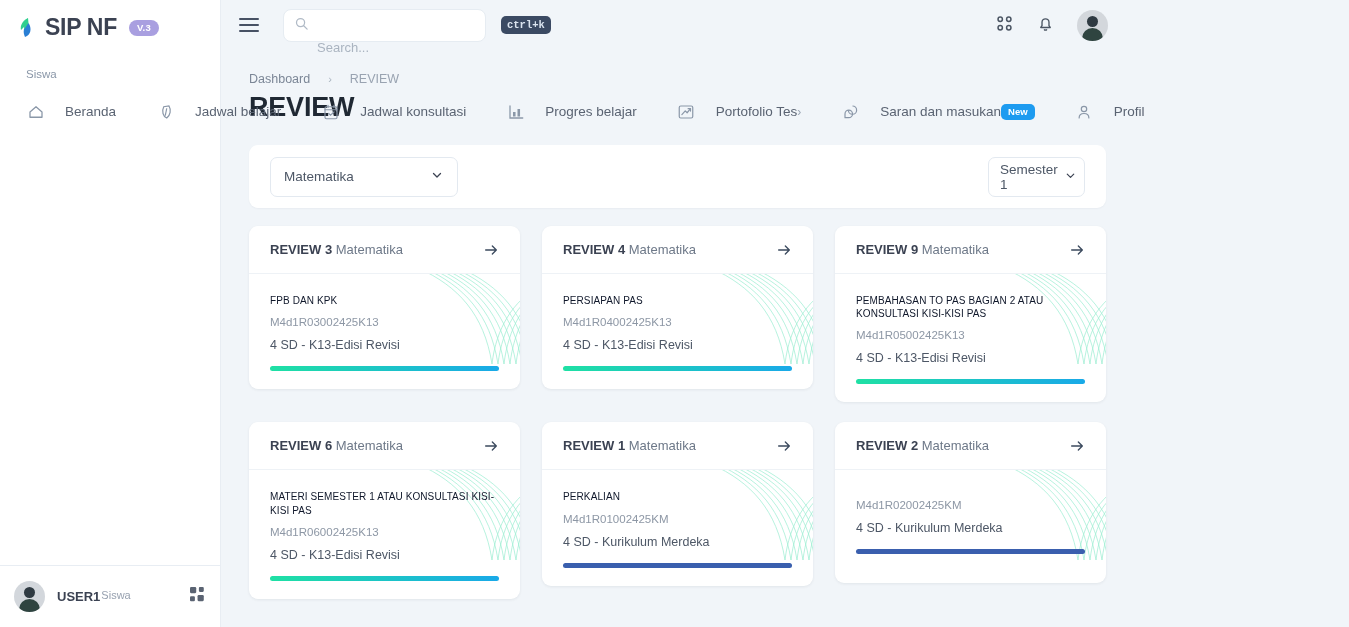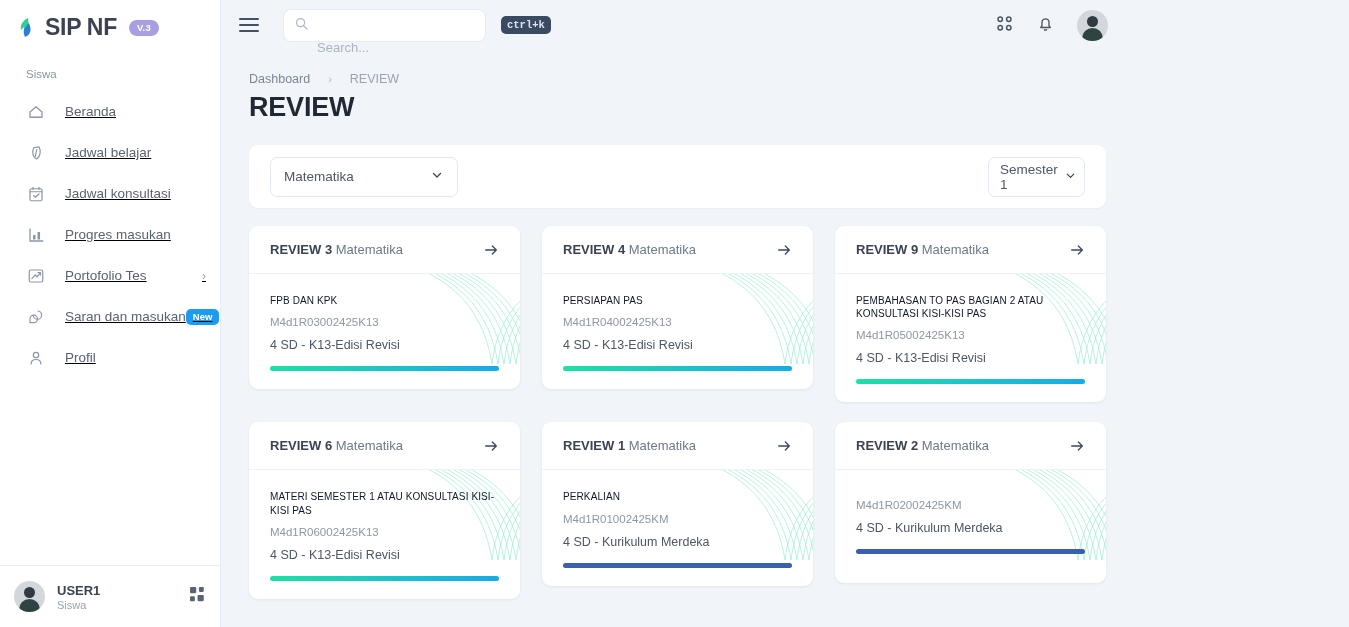--- a/index.html
+++ b/index.html
@@ -32,21 +32,21 @@
   .v-badge {
     background: #a99fe0; color: #ffffff;
     font-size: 9.5px; font-weight: bold;
     border-radius: 9px; padding: 2.5px 8px;
     margin-left: 5px; letter-spacing: 0.2px;
   }
   .nav-section-label {
     font-size: 11.5px; color: #8a97a8;
     padding: 26px 0 5px 26px;
   }
-  .nav { display: flex; flex-direction: column; padding-top: 6px; text-decoration: underline; }
+  .nav { display: flex; flex-direction: row; padding-top: 6px; }
   .nav-item {
     display: flex; align-items: center;
     height: 41px; padding-left: 26px; padding-right: 14px;
     cursor: pointer; position: relative;
   }
   .nav-ico {
     width: 19px; height: 19px; flex: none;
     margin-right: 20px; color: #8a97a8;
     display: flex; align-items: center; justify-content: center;
   }
@@ -69,21 +69,21 @@
   }
   .avatar-sm {
     width: 31px; height: 31px; border-radius: 50%;
     background: #d3d7dc; flex: none; overflow: hidden;
     position: relative;
   }
   .avatar-sm .head { position: absolute; width: 11px; height: 11px; border-radius: 50%;
     background: #2f3a42; left: 10px; top: 6px; }
   .avatar-sm .body { position: absolute; width: 21px; height: 13px; border-radius: 11px 11px 0 0;
     background: #2f4440; left: 5px; top: 18px; }
-  .user-meta { margin-left: 12px; display: flex; flex-direction: column; gap: 1px; }
+  .user-meta { margin-left: 12px; display: flex; flex-direction: row; gap: 1px; }
   .user-name { font-size: 13px; font-weight: bold; color: #3b4252; }
   .user-role { font-size: 11px; color: #97a1b0; }
   .grid-ico { margin-left: auto; color: #6b7683; }
 
   
   .main {
     flex: 1; height: 627px; background: #f1f5f9;
     display: flex; flex-direction: column; overflow: hidden;
   }
   .topbar {
@@ -243,21 +243,21 @@
       </div>
 
       <div class="nav-item">
         <span class="nav-ico">
           <svg width="18" height="18" viewBox="0 0 24 24" fill="none" stroke="#8a97a8" stroke-width="1.7" stroke-linecap="round">
             <path d="M4 4 V20 H21"></path>
             <rect x="8" y="12" width="3.4" height="6" fill="#8a97a8" stroke="none"></rect>
             <rect x="14" y="8" width="3.4" height="10" fill="#8a97a8" stroke="none"></rect>
           </svg>
         </span>
-        <span class="nav-label">Progres masukan</span>
+        <span class="nav-label">Progres belajar</span>
       </div>
 
       <div class="nav-item">
         <span class="nav-ico">
           <svg width="18" height="18" viewBox="0 0 24 24" fill="none" stroke="#8a97a8" stroke-width="1.6" stroke-linecap="round" stroke-linejoin="round">
             <rect x="3" y="4" width="18" height="16" rx="2"></rect>
             <path d="M6.5 15.5 L11 10.5 L13.5 13 L18 7.5"></path>
             <path d="M18 7.5 H14.8 M18 7.5 V10.8"></path>
           </svg>
         </span>

